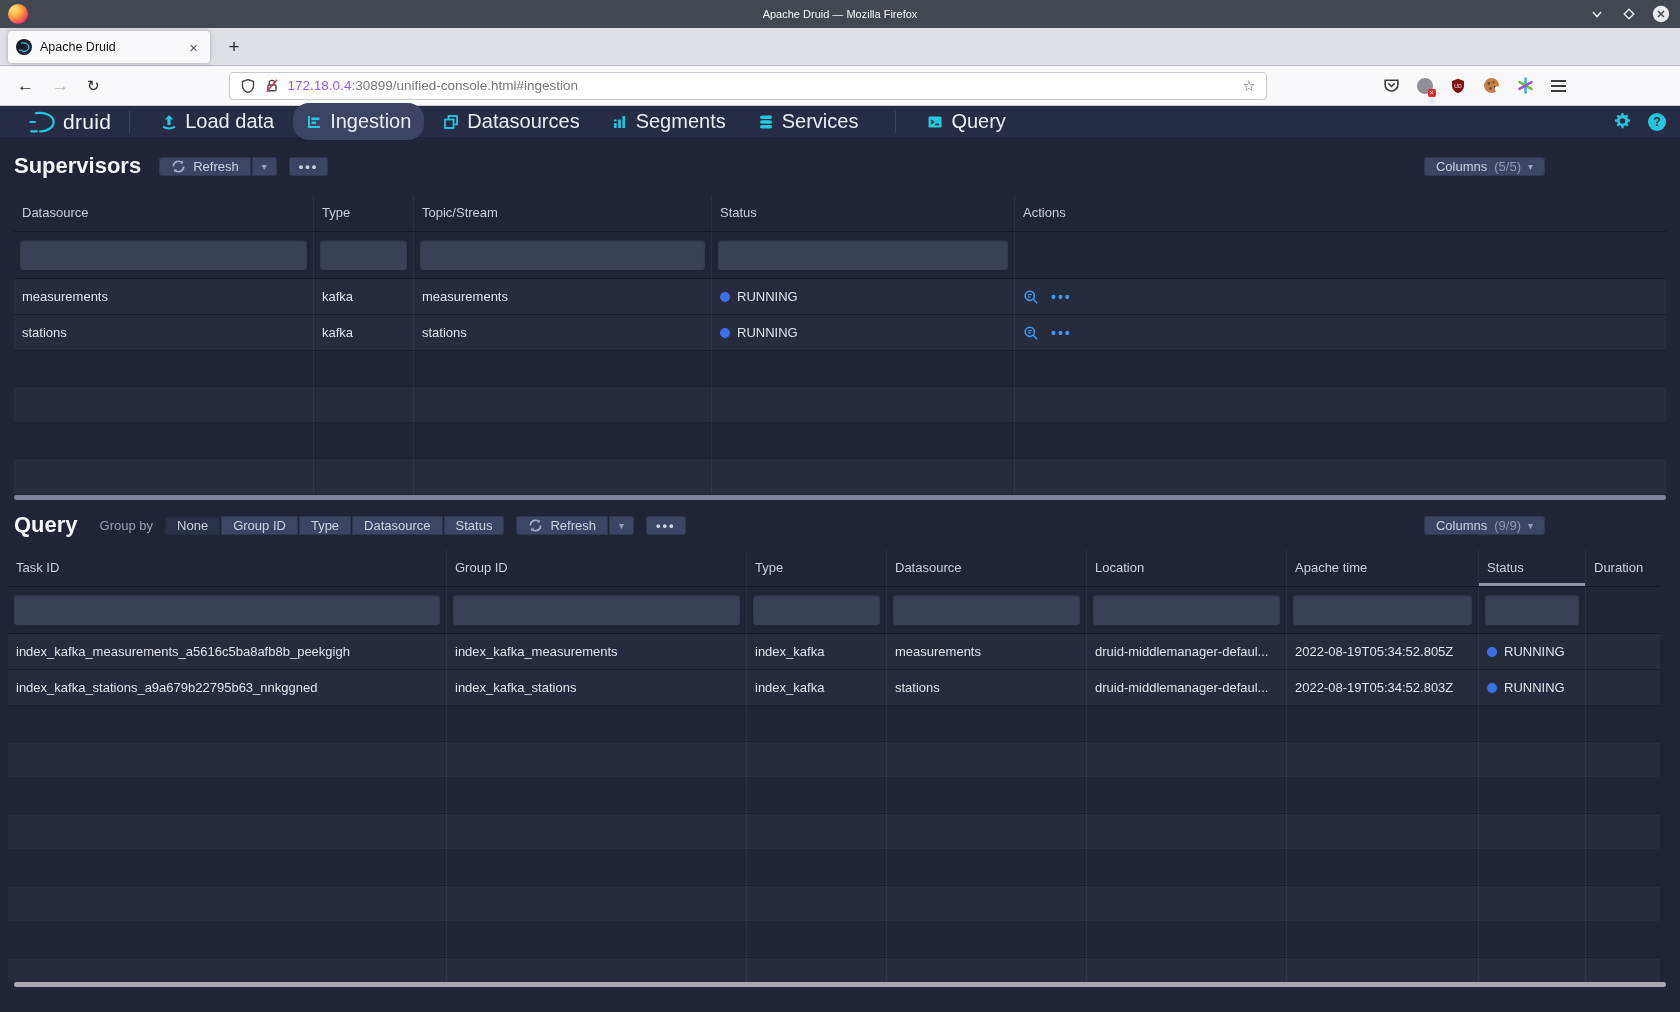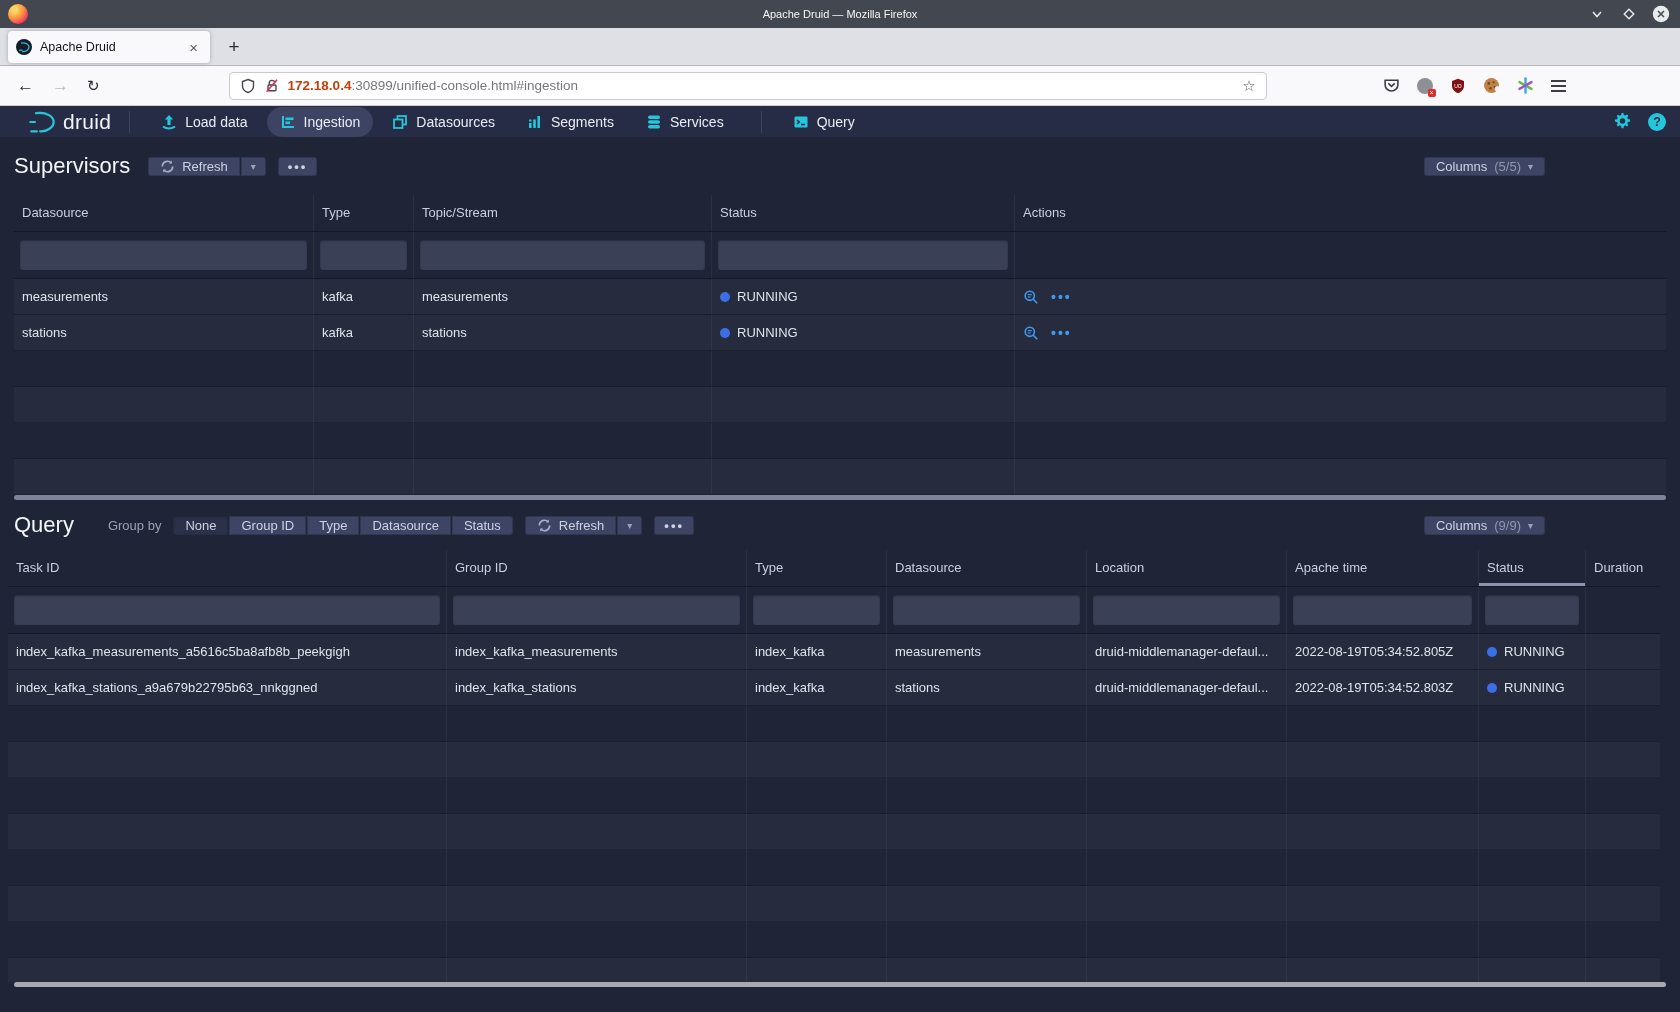--- a/index.html
+++ b/index.html
@@ -23,59 +23,59 @@
     font-size:19px; color:#2b2b31; border-radius:4px; }
 
   .toolbar { height:40px; background:#f9f9fb; border-bottom:1px solid #cfcfd6; display:flex; align-items:center; }
   .nav-arrow { font-size:17px; padding:4px 9px; border-radius:4px; }
   .back { color:#2b2b31; margin-left:8px; }
   .fwd { color:#b7b7bf; }
   .reload { color:#2b2b31; font-size:15px; }
   .urlbar { width:1038px; height:28px; margin-left:120px; background:#ffffff; border:1px solid #c9c9d2;
     border-radius:4px; display:flex; align-items:center; padding:0 10px; gap:8px; }
   .url-text { flex:1; font-size:13.5px; white-space:nowrap; overflow:hidden; }
-  .url-host { color:#c2410c; font-weight:700; }
+  .url-host { color:#8b5cf6; font-weight:400; }
   .url-rest { color:#76767d; }
   .star { color:#5b5b66; font-size:15px; }
   .tb-icons { display:flex; align-items:center; gap:17px; margin-left:116px; }
   .ext-circle { width:16px; height:16px; border-radius:50%; background:#8f9096; position:relative; display:inline-block; }
   .ext-badge { position:absolute; right:-3px; bottom:-3px; width:8px; height:8px; background:#e02b2b; border-radius:2px;
     color:#fff; font-size:7px; line-height:8px; text-align:center; }
   .burger { display:inline-flex; flex-direction:column; gap:3px; }
   .burger span { width:15px; height:2px; background:#3c3c43; }
 
   
   .dnav { height:31px; background:#262c46; display:flex; align-items:center; padding:0 14px; }
   .brand { display:flex; align-items:center; gap:7px; margin-left:14px; }
   .brand-text { color:#f2f4fa; font-size:21px; letter-spacing:.3px; }
   .dnav-sep { width:1px; height:22px; background:#3c4260; margin:0 18px; }
-  .dnav-item { display:flex; align-items:center; gap:8px; color:#e9ecf5; font-size:14px; padding:7px 13px;
+  .dnav-item { display:flex; align-items:center; gap:8px; color:#e9ecf5; font-size:20px; padding:7px 13px;
     border-radius:16px; margin-right:6px; white-space:nowrap; }
   .dnav-item.active { background:#3c4363; }
   .dnav-right { margin-left:auto; display:flex; align-items:center; gap:16px; }
   .help-circle { width:18px; height:18px; border-radius:50%; background:#24c6da; color:#262c46; font-size:12.5px;
     font-weight:bold; display:flex; align-items:center; justify-content:center; }
 
   
   .section-header { display:flex; align-items:center; height:58px; padding:0 135px 0 14px; }
-  .section-title { font-size:22px; font-weight:400; color:#f4f6fa; margin-right:18px; }
+  .section-title { font-size:22px; font-weight:700; color:#f4f6fa; margin-right:18px; }
   .btn { height:19px; background:#3e4564; border-radius:3px; color:#ccd2e2; font-size:13px;
     display:inline-flex; align-items:center; padding:0 12px; gap:7px;
     box-shadow:inset 0 0 0 1px rgba(0,0,0,.2); white-space:nowrap; }
   .btn .caret { color:#9aa1b8; font-size:10px; }
   .btn-group { display:inline-flex; gap:1px; }
   .btn-group .btn:first-child { border-radius:3px 0 0 3px; }
   .btn-group .btn:last-child { border-radius:0 3px 3px 0; }
   .btn-group .btn.mid { border-radius:0; }
   .btn.icon-only { padding:0 10px; }
   .btn.active { background:#2b3149; box-shadow:inset 0 1px 3px rgba(0,0,0,.35); }
   .dots { letter-spacing:2px; font-weight:bold; font-size:13px; }
   .spacer { flex:1; }
   .count { color:#9097ad; }
-  .groupby-label { color:#98a0b5; font-size:13px; margin:0 12px 0 16px; }
+  .groupby-label { color:#98a0b5; font-size:13px; margin:0 12px 0 4px; }
   .gap12 { width:12px; }
 
   
   .table { width:1652px; margin-left:14px; overflow:hidden; }
   .grid-sup { display:grid; grid-template-columns:300px 100px 298px 303px 1fr; }
   .grid-task { display:grid; grid-template-columns:439px 300px 140px 200px 200px 192px 107px 1fr; }
   .thead { border-bottom:1px solid rgba(0,0,0,.3); }
   .th { height:36px; line-height:36px; font-size:13px; color:#c9cfde; padding:0 8px;
     border-right:1px solid rgba(255,255,255,.055); white-space:nowrap; overflow:hidden; }
   .th:last-child { border-right:none; }

